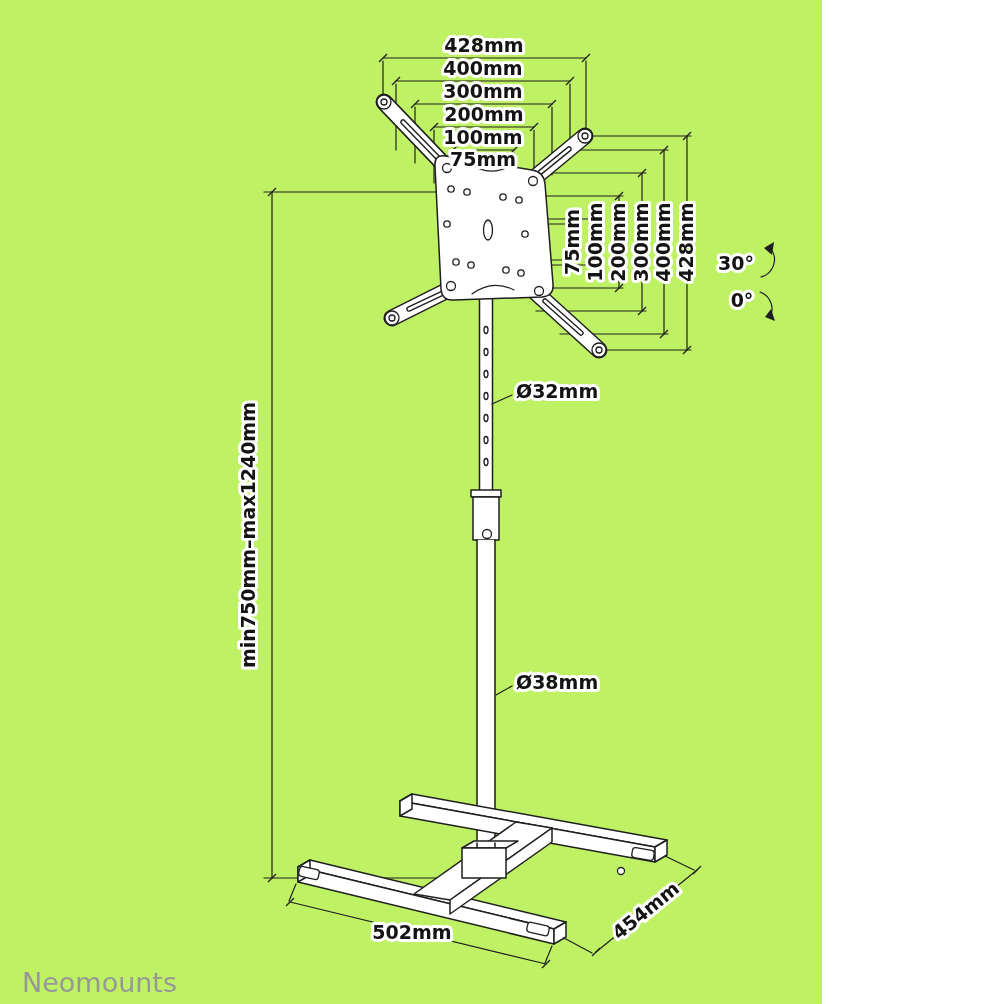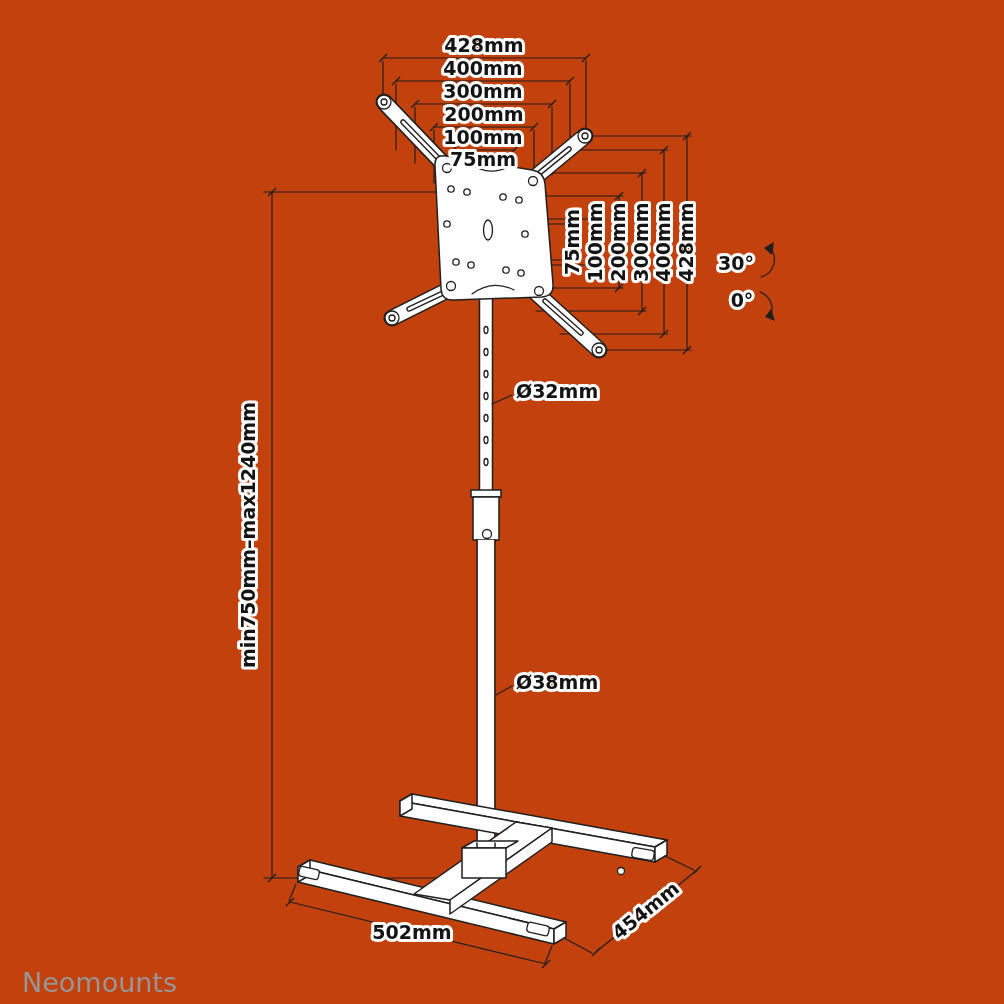--- a/index.html
+++ b/index.html
@@ -1,16 +1,16 @@
 <!DOCTYPE html>
 <html><head>
 <meta charset="utf-8">
 <style>
   html,body { margin:0; padding:0; background:#ffffff; }
-  .page { width:1004px; height:1004px; position:relative; background:#c2410c; overflow:hidden;
+  .page { width:822px; height:1004px; position:relative; background:#bef264; overflow:hidden;
           font-family:"DejaVu Sans", sans-serif;text-align:right; }
   svg { display:block; }
   .ln   { stroke:#1f1f1f; stroke-width:1.5; fill:none; stroke-linecap:round; stroke-linejoin:round; }
   .dim  { stroke:#1f1f1f; stroke-width:1.2; fill:none; stroke-linecap:round; }
   .tick { stroke:#1f1f1f; stroke-width:1.3; fill:none; }
   .wht  { fill:#ffffff; stroke:#1f1f1f; stroke-width:1.5; stroke-linejoin:round; }
   .hole { fill:#ffffff; stroke:#1f1f1f; stroke-width:1.3; }
   .blob { stroke:#1f1f1f; stroke-width:17; stroke-linecap:round; fill:none; }
   .fillc{ stroke:#ffffff; stroke-width:14; stroke-linecap:round; fill:none; }
   .slot { stroke:#1f1f1f; stroke-width:5.5; stroke-linecap:round; fill:none; }

